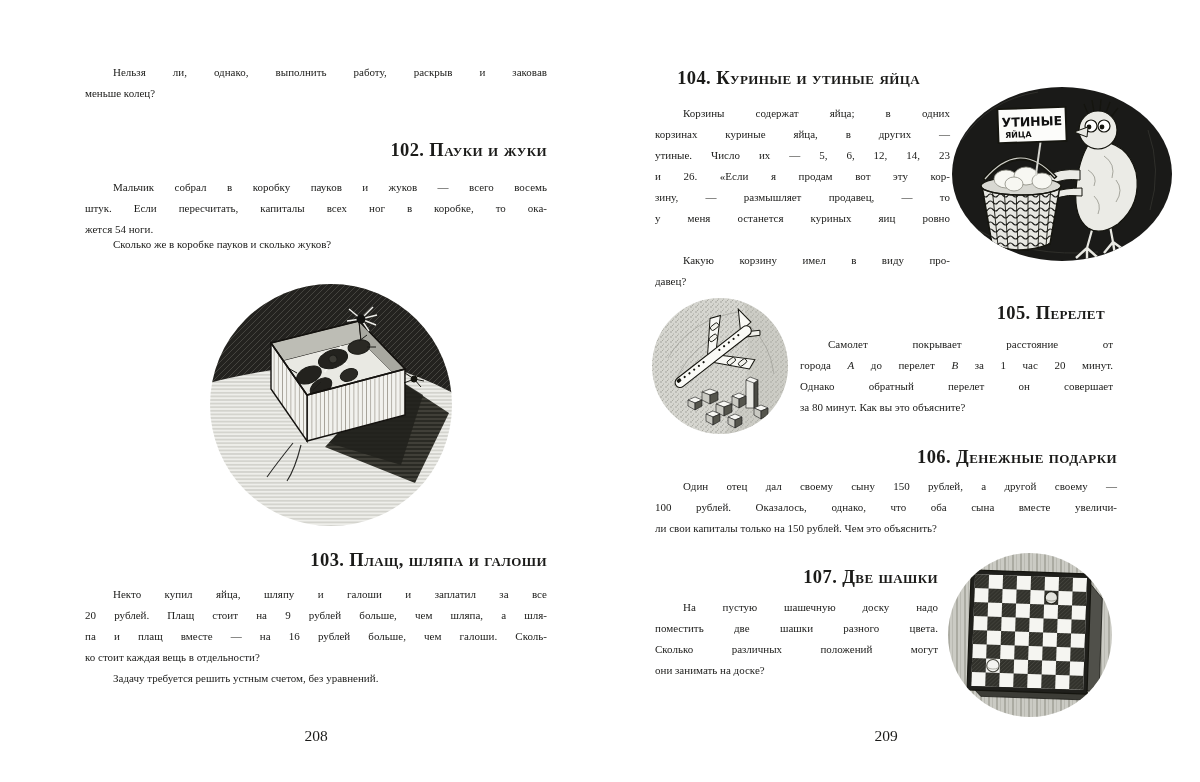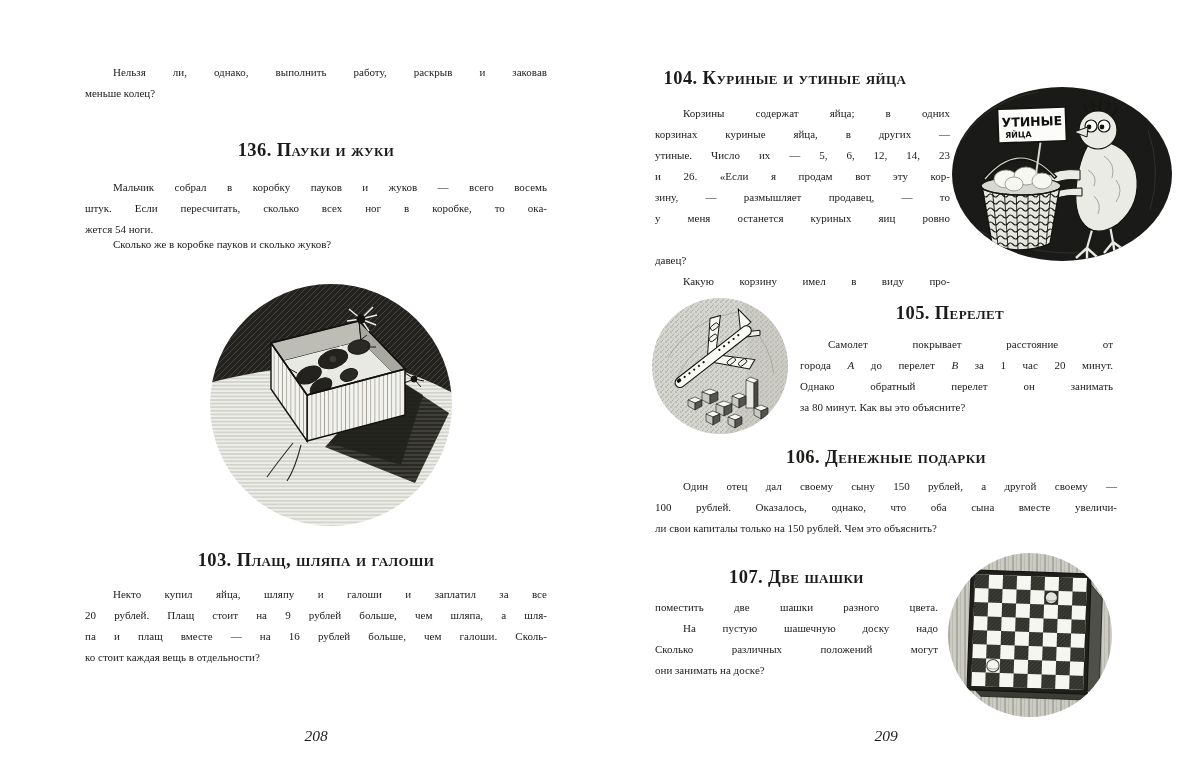--- a/index.html
+++ b/index.html
@@ -3,40 +3,40 @@
 <meta charset="utf-8">
 <style>
   html,body{margin:0;padding:0;background:#ffffff;}
   .spread{position:relative;width:1200px;height:782px;background:#ffffff;overflow:hidden;
           font-family:"Liberation Serif","DejaVu Serif",serif;color:#1b1b19;}
   .abs{position:absolute;}
   .ln{font-size:11px;line-height:21px;white-space:normal;}
   .j{text-align:justify;text-align-last:justify;text-justify:inter-word;}
   .i{text-indent:28px;}
   .hd{font-weight:bold;font-size:18.5px;line-height:22px;font-variant:small-caps;
-      text-align:center;letter-spacing:.4px;}
-  .pn{font-size:15.5px;text-align:center;font-style:italic;}
+      text-align:right;letter-spacing:.4px;}
+  .pn{font-size:15.5px;text-align:center;}
   .it{font-style:italic;}
   svg{display:block;}
 </style>
 </head>
 <body>
 
 <div class="spread">
 
   <div class="abs" style="left:85px;top:62px;width:462px">
     <div class="ln j i">Нельзя ли, однако, выполнить работу, раскрыв и заковав</div>
     <div class="ln">меньше колец?</div>
   </div>
 
-  <div class="abs hd" style="left:85px;top:139px;width:462px">136. Пауки и жуки</div>
+  <div class="abs hd" style="left:85px;top:139px;width:462px">102. Пауки и жуки</div>
 
   <div class="abs" style="left:85px;top:177px;width:462px">
     <div class="ln j i">Мальчик собрал в коробку пауков и жуков — всего восемь</div>
-    <div class="ln j">штук. Если пересчитать, сколько всех ног в коробке, то ока-</div>
+    <div class="ln j">штук. Если пересчитать, капиталы всех ног в коробке, то ока-</div>
     <div class="ln">жется 54 ноги.</div>
   </div>
   <div class="abs" style="left:85px;top:234px;width:462px">
     <div class="ln i">Сколько же в коробке пауков и сколько жуков?</div>
   </div>
 
   <svg class="abs" style="left:209px;top:283px" width="244" height="244" viewBox="0 0 244 244">
     <defs>
       <pattern id="sp-g" width="5" height="3.6" patternUnits="userSpaceOnUse">
         <rect width="5" height="3.6" fill="#eeeeea"></rect>
@@ -118,36 +118,39 @@
   </svg>
 
   <div class="abs hd" style="left:85px;top:549px;width:462px">103. Плащ, шляпа и галоши</div>
 
   <div class="abs" style="left:85px;top:584px;width:462px">
     <div class="ln j i">Некто купил яйца, шляпу и галоши и заплатил за все</div>
     <div class="ln j">20 рублей. Плащ стоит на 9 рублей больше, чем шляпа, а шля-</div>
     <div class="ln j">па и плащ вместе — на 16 рублей больше, чем галоши. Сколь-</div>
     <div class="ln">ко стоит каждая вещь в отдельности?</div>
   </div>
+  <div class="abs" style="left:85px;top:668px;width:462px">
+    <div class="ln i">Задачу требуется решить устным счетом, без уравнений.</div>
+  </div>
 
   <div class="abs pn" style="left:85px;top:727px;width:462px">208</div>
 
   <div class="abs hd" style="left:650px;top:67px;width:270px">104. Куриные и утиные яйца</div>
 
   <div class="abs" style="left:655px;top:103px;width:295px">
     <div class="ln j i">Корзины содержат яйца; в одних</div>
     <div class="ln j">корзинах куриные яйца, в других —</div>
     <div class="ln j">утиные. Число их — 5, 6, 12, 14, 23</div>
     <div class="ln j">и 26. «Если я продам вот эту кор-</div>
     <div class="ln j">зину, — размышляет продавец, — то</div>
     <div class="ln j">у меня останется куриных яиц ровно</div>
   </div>
   <div class="abs" style="left:655px;top:250px;width:295px">
+    <div class="ln j i">Какую корзину имел в виду про-</div>
     <div class="ln">давец?</div>
-    <div class="ln j i">Какую корзину имел в виду про-</div>
   </div>
 
   <svg class="abs" style="left:948px;top:80px" width="228" height="188" viewBox="0 0 228 188">
     <defs>
       <pattern id="ow-w" width="10" height="7" patternUnits="userSpaceOnUse">
         <rect width="10" height="7" fill="#e7e7e2"></rect>
         <path d="M0,3.5 Q2.5,0.5 5,3.5 T10,3.5" stroke="#1d1d1a" stroke-width="1.2" fill="none"></path>
       </pattern>
       <clipPath id="ow-c">
           <ellipse cx="114" cy="94" rx="110" ry="87"></ellipse>
@@ -269,37 +272,37 @@
         <rect x="-45" y="-4" width="4.5" height="3.5" rx="1" fill="#15150f"></rect>
       </g>
     </g>
   </svg>
 
   <div class="abs hd" style="left:795px;top:302px;width:310px">105. Перелет</div>
 
   <div class="abs" style="left:800px;top:334px;width:313px">
     <div class="ln j i">Самолет покрывает расстояние от</div>
     <div class="ln j"><span>города </span><span class="it">A</span><span> до перелет </span><span class="it">B</span><span> за 1 час 20 минут.</span></div>
-    <div class="ln j">Однако обратный перелет он занимать</div>
+    <div class="ln j">Однако обратный перелет он совершает</div>
     <div class="ln">за 80 минут. Как вы это объясните?</div>
   </div>
 
   <div class="abs hd" style="left:655px;top:446px;width:462px">106. Денежные подарки</div>
 
   <div class="abs" style="left:655px;top:476px;width:462px">
     <div class="ln j i">Один отец дал своему сыну 150 рублей, а другой своему —</div>
     <div class="ln j">100 рублей. Оказалось, однако, что оба сына вместе увеличи-</div>
     <div class="ln">ли свои капиталы только на 150 рублей. Чем это объяснить?</div>
   </div>
 
   <div class="abs hd" style="left:655px;top:566px;width:283px">107. Две шашки</div>
 
   <div class="abs" style="left:655px;top:597px;width:283px">
+    <div class="ln j i">На пустую шашечную доску надо</div>
     <div class="ln j">поместить две шашки разного цвета.</div>
-    <div class="ln j i">На пустую шашечную доску надо</div>
     <div class="ln j">Сколько различных положений могут</div>
     <div class="ln">они занимать на доске?</div>
   </div>
 
   <svg class="abs" style="left:947px;top:552px" width="166" height="166" viewBox="0 0 166 166">
     <defs>
       <pattern id="ck-w" width="8" height="16" patternUnits="userSpaceOnUse">
         <rect width="8" height="16" fill="#cbcbc4"></rect>
         <line x1="2" y1="0" x2="2" y2="16" stroke="#9a9a90" stroke-width="1.3"></line>
         <line x1="5.5" y1="0" x2="5.5" y2="16" stroke="#b3b3aa" stroke-width="0.7"></line>

